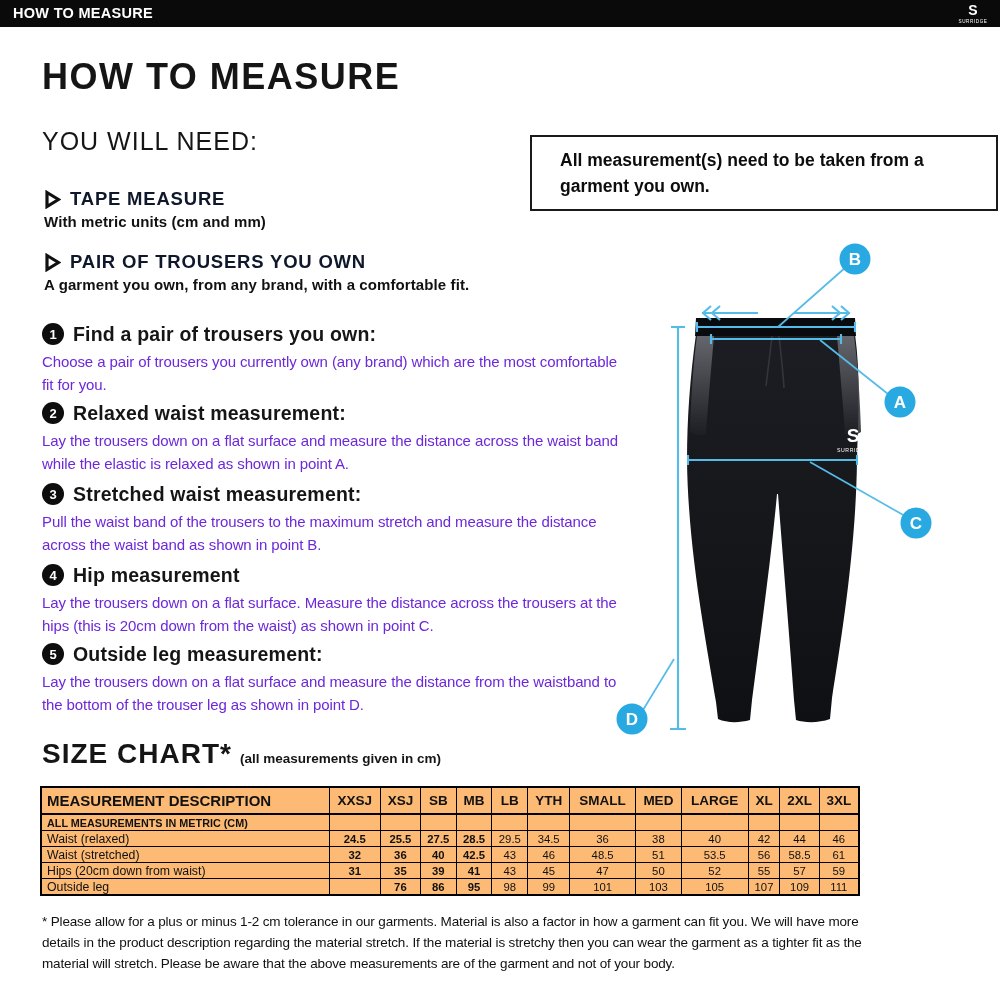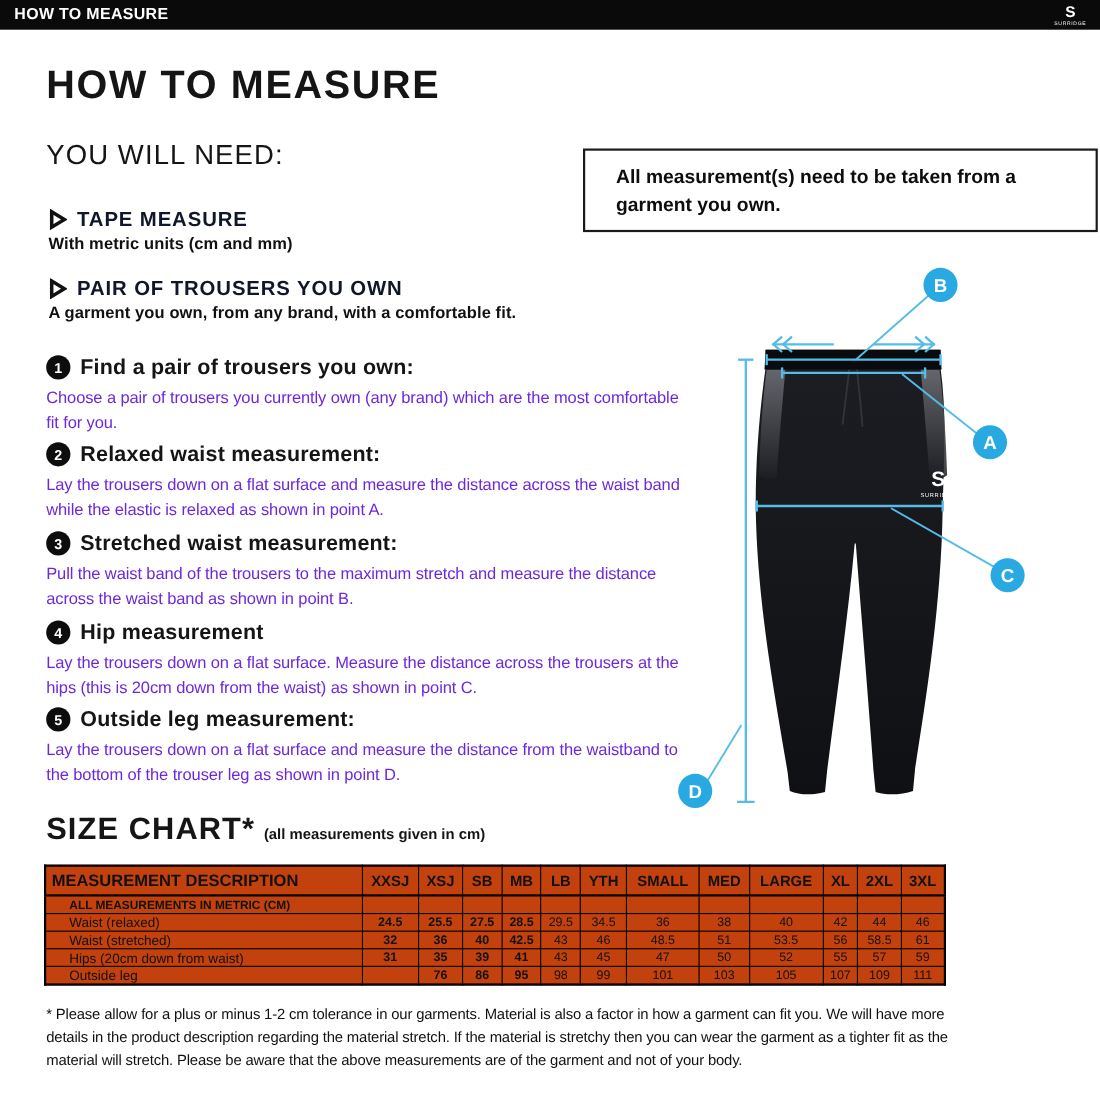--- a/index.html
+++ b/index.html
@@ -35,27 +35,27 @@
   .step-title{font-size:19.5px;font-weight:bold;letter-spacing:.2px;color:#151515;}
   .step-body{margin-top:5px;font-size:15px;font-weight:normal;line-height:1.52;letter-spacing:-.1px;color:#6d28d9;}
   .s1{top:322px;} .s2{top:401px;} .s3{top:482px;} .s4{top:563px;} .s5{top:642px;}
 
   
   .illus{position:absolute;left:600px;top:228px;width:400px;height:545px;}
 
   
   .size-title{position:absolute;left:42px;top:738px;font-size:28px;font-weight:bold;letter-spacing:1px;color:#151515;}
   .size-sub{font-size:13.5px;font-weight:bold;letter-spacing:0;margin-left:8px;}
-  .chart{position:absolute;left:40px;top:786px;width:820px;border-collapse:collapse;background:#c2410c;}
+  .chart{position:absolute;left:40px;top:786px;width:820px;border-collapse:collapse;background:#fdba74;}
   .chart th,.chart td{border:1.4px solid #000;vertical-align:middle;padding:0 3px;}
   .chart{border:2px solid #000;}
   .chart thead th{height:25px;font-size:13.5px;font-weight:bold;text-align:center;border-bottom:2.5px solid #000;}
   .chart thead th.desc-th{font-size:15px;text-align:left;padding-left:5px;}
   .chart tbody td{height:15px;font-size:11.3px;text-align:center;font-weight:normal;}
-  .chart tbody td.row-label{text-align:left;padding-left:21px;font-size:12.3px;}
+  .chart tbody td.row-label{text-align:left;padding-left:5px;font-size:12.3px;}
   .chart tbody tr:first-child td.row-label{font-size:10.8px;font-weight:bold;}
   .chart tbody td.val:nth-child(-n+5){font-weight:bold;}
 
   
   .footnote{position:absolute;left:42px;top:911px;width:856px;font-size:13.5px;font-weight:normal;
             line-height:1.57;letter-spacing:-.15px;color:#111;}
 </style>
 </head>
 <body>
 

